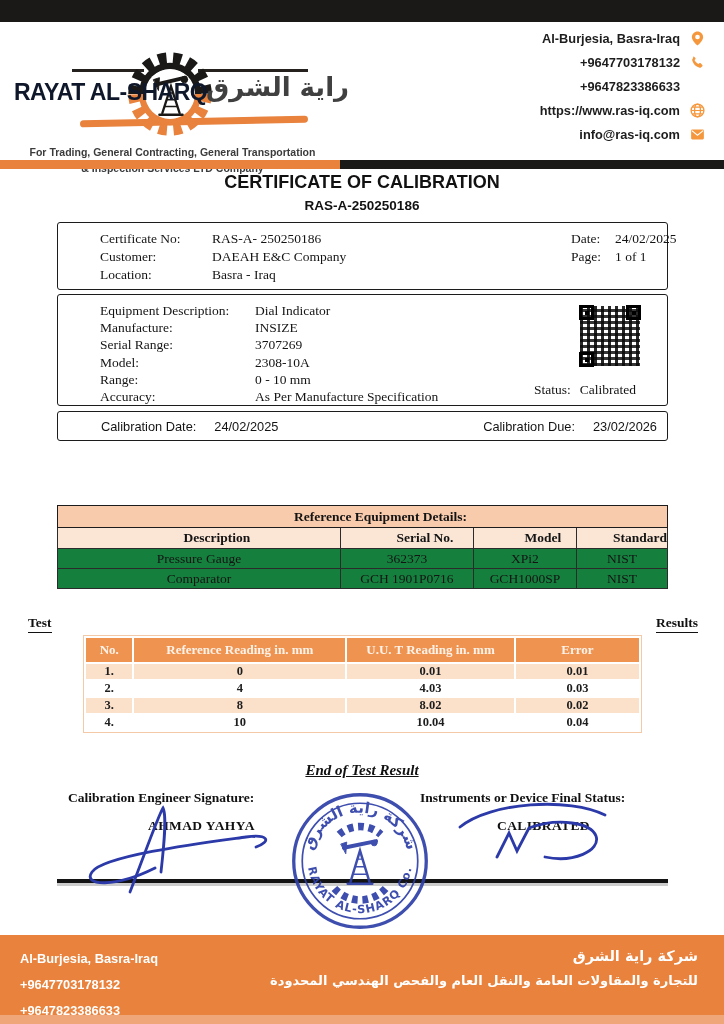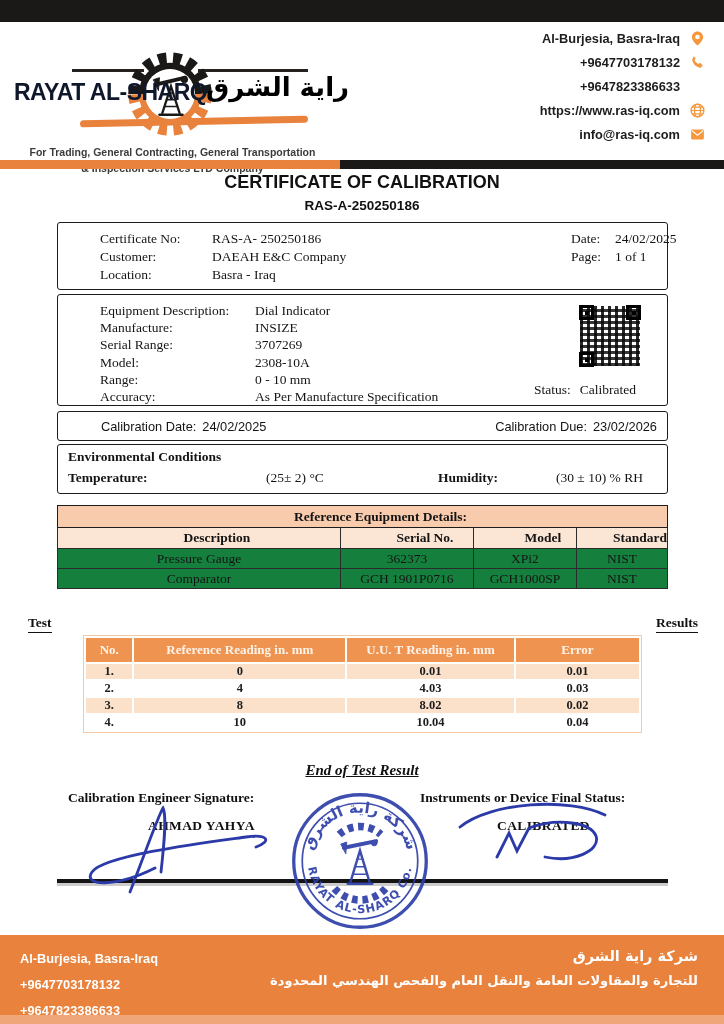--- a/index.html
+++ b/index.html
@@ -6,21 +6,21 @@
   body { background:#9a9a9a; font-family:"Liberation Serif","DejaVu Serif",serif; }
   .page { position:relative; width:724px; height:1024px; background:#ffffff; overflow:hidden; margin:0 auto; }
 
   .top-bar { position:absolute; left:0; top:0; width:724px; height:22px; background:#1b1917; }
 
   
   .logo { position:absolute; left:0; top:22px; width:345px; height:136px; }
   .co-name { position:absolute; left:14px; top:57px; font-family:"Liberation Sans","DejaVu Sans",sans-serif;
              font-weight:800; font-size:23px; letter-spacing:-0.5px; color:#0f172a; white-space:nowrap; }
   .co-arabic { position:absolute; left:206px; top:50px; font-family:"DejaVu Sans",sans-serif;
-             font-weight:bold; font-size:26px; color:#000000; white-space:nowrap; }
+             font-weight:bold; font-size:26px; color:#404040; white-space:nowrap; }
   .line { position:absolute; height:2.5px; background:#24211e; top:47px; }
   .line-l { left:72px; width:72px; }
   .line-r { left:198px; width:110px; }
   .swoosh { position:absolute; left:80px; top:96px; width:228px; height:7px; background:#E8823C;
             border-radius:5px; transform:rotate(-1.2deg); }
   .gear { position:absolute; left:122px; top:24px; width:96px; height:96px; }
   .tagline { position:absolute; left:0; top:122px; width:345px; text-align:center;
              font-family:"Liberation Sans","DejaVu Sans",sans-serif; font-weight:bold;
              font-size:10.5px; color:#3b3b3b; line-height:1.55; }
 
@@ -58,21 +58,21 @@
   .qr { position:absolute; left:521px; top:10px; width:62px; height:62px; border:1px solid #fff;
         background:
           repeating-linear-gradient(90deg, rgba(10,10,10,.88) 0 3px, transparent 3px 7px),
           repeating-linear-gradient(0deg, rgba(10,10,10,.82) 0 3px, #fff 3px 6px); }
   .qr .fp { position:absolute; width:15px; height:15px; border:3.5px solid #000; background:#000;
             background-clip:content-box; padding:2.5px; }
   .fp1 { left:-1px; top:-1px; } .fp2 { right:-1px; top:-1px; } .fp3 { left:-1px; bottom:-1px; }
 
   .box3 { top:411px; height:30px; display:flex; align-items:center; justify-content:space-between;
           padding:0 10px; font-family:"Liberation Sans","DejaVu Sans",sans-serif; font-size:12.8px; }
-  .pair { display:flex; gap:6px;align-items:center; }
+  .pair { display:flex; gap:18px;align-items:center; }
 
   .box4 { top:444px; height:50px; }
   .box4 .env-title { position:absolute; left:10px; top:4px; font-weight:bold; }
   .env-t-lbl { position:absolute; left:10px;  top:25px; font-weight:bold; }
   .env-t-val { position:absolute; left:208px; top:25px; }
   .env-h-lbl { position:absolute; left:380px; top:25px; font-weight:bold; }
   .env-h-val { position:absolute; left:498px; top:25px; }
 
   
   .ref-table { position:absolute; left:57px; top:505px; width:611px; border-collapse:collapse;
@@ -272,27 +272,20 @@
     <div class="pair">
       <span class="lbl">Calibration Date:</span>
       <span>24/02/2025</span>
     </div>
     <div class="pair">
       <span class="lbl">Calibration Due:</span>
       <span>23/02/2026</span>
     </div>
   </div>
 
-  <div class="box box4">
-    <div class="env-title">Environmental Conditions</div>
-    <span class="env-t-lbl">Temperature:</span>
-    <span class="env-t-val">(25± 2) °C</span>
-    <span class="env-h-lbl">Humidity:</span>
-    <span class="env-h-val">(30 ± 10) % RH</span>
-  </div>
 
   <table class="ref-table">
     <colgroup>
         <col class="cd">
         <col class="cs">
         <col class="cm">
         <col class="cst">
       </colgroup>
     <thead>
       <tr>

